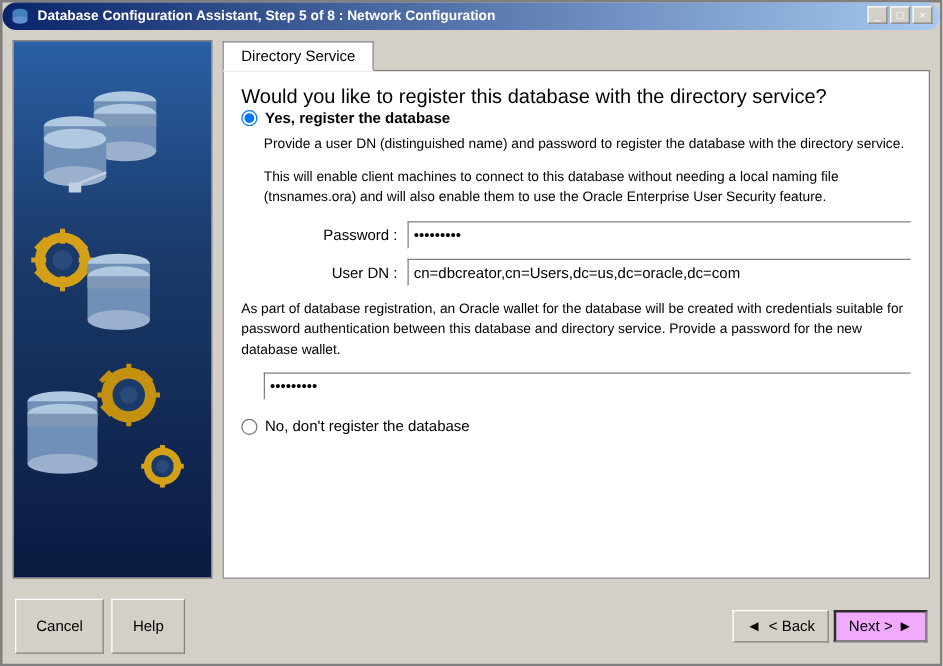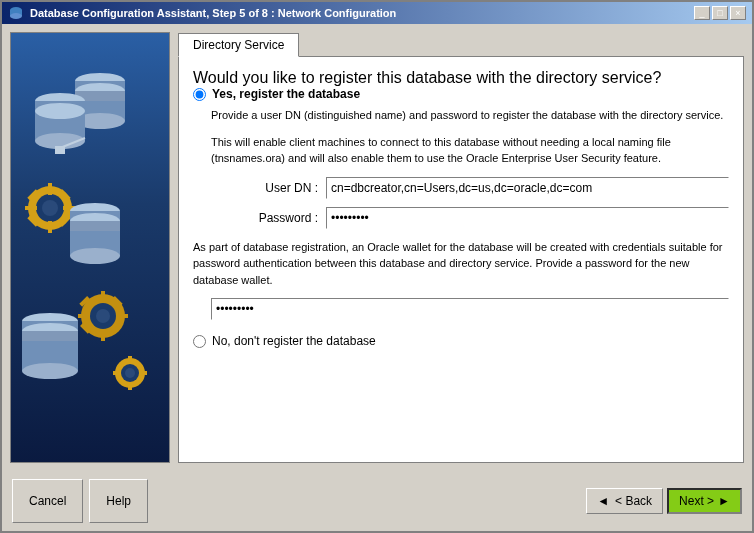--- a/index.html
+++ b/index.html
@@ -17,24 +17,24 @@
       background: #d4d0c8;
       border: 2px solid #808080;
       display: flex;
       flex-direction: column;
     }
     .title-bar {
       background: linear-gradient(to right, #0a246a, #a6caf0);
       color: white;
       padding: 3px 6px;
       display: flex;
-      align-items: center;
       justify-content: space-between;
       height: 22px;
       flex-shrink: 0;
+      border-radius: 11px;
     }
     .title-bar-text {
       font-size: 11px;
       font-weight: bold;
       display: flex;
       align-items: center;
       gap: 6px;
     }
     .title-bar-controls {
       display: flex;
@@ -322,30 +322,30 @@
         <div class="description-block">
           <span>Provide a user DN (distinguished name) and password to register the database with the directory service.</span>
         </div>
 
         <div class="description-block">
           <span>This will enable client machines to connect to this database without needing a local naming file (tnsnames.ora) and will also enable them to use the Oracle Enterprise User Security feature.</span>
         </div>
 
         <div class="field-row">
           <div class="field-label">
+            <span>Password :</span>
+          </div>
+          <input type="password" class="field-input" value="password1" style="">
+        </div>
+
+        <div class="field-row">
+          <div class="field-label">
             <span>User DN :</span>
           </div>
           <input type="text" class="field-input" value="cn=dbcreator,cn=Users,dc=us,dc=oracle,dc=com" style="">
-        </div>
-
-        <div class="field-row">
-          <div class="field-label">
-            <span>Password :</span>
-          </div>
-          <input type="password" class="field-input" value="password1" style="">
         </div>
 
         <div class="wallet-description" style="margin-top:10px; margin-bottom:10px;">
           <span>As part of database registration, an Oracle wallet for the database will be created with credentials suitable for password authentication between this database and directory service. Provide a password for the new database wallet.</span>
         </div>
 
         <div class="field-row">
           <input type="password" class="field-input" value="password1" style="">
         </div>
 
@@ -367,19 +367,19 @@
       </button>
       <button class="btn">
         <span>Help</span>
       </button>
     </div>
     <div class="bottom-right">
       <button class="btn-nav">
         <span>◄</span>
         <span style="margin-left:2px;">&lt; Back</span>
       </button>
-      <button class="btn-nav btn-next" style="border: 2px inset #808080; background:#84cc16;">
+      <button class="btn-nav btn-next" style="border: 2px inset #808080; background:#f0abfc;">
         <span>Next &gt;</span>
         <span>►</span>
       </button>
     </div>
   </div>
 </div>
 
 </body></html>

